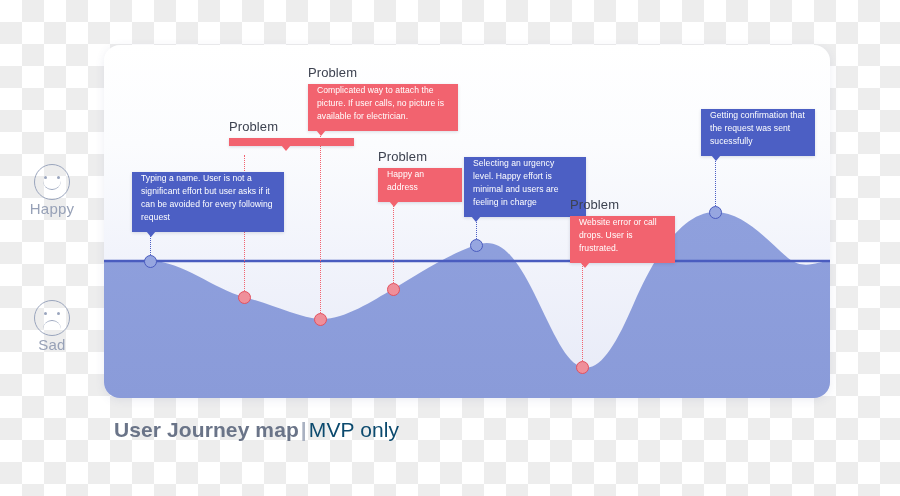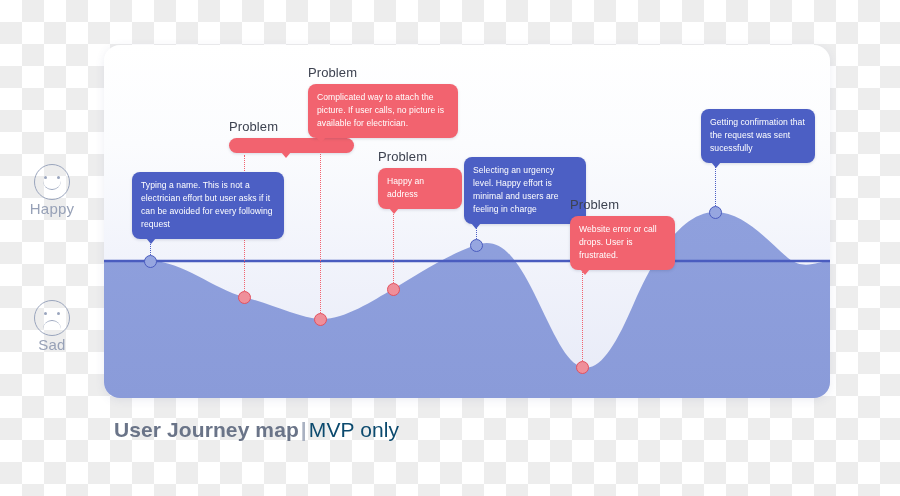--- a/index.html
+++ b/index.html
@@ -35,21 +35,21 @@
   .face.sad .mouth{top:19px;border-bottom:none;border-left:none;border-right:none;border-radius:18px 18px 0 0;border-top-width:1.6px;}
   .axis-label{font-size:15px;color:#97a1b7;letter-spacing:.2px;}
 
   
   .anno{position:absolute;}
   .anno-kicker{
     position:absolute;left:0;top:-19px;font-size:13px;color:#3d4250;
     letter-spacing:.1px;white-space:nowrap;
   }
   .bubble{
-    position:relative;border-radius:8px;padding:7px 9px 8px 9px;
+    position:relative;border-radius:0;padding:0 9px 8px 9px;
     font-size:8.6px;line-height:1.52;color:#ffffff;letter-spacing:.05px;
     box-shadow:0 1px 3px rgba(40,50,90,.16);
   }
   .bubble.blue{background:#4c5fc4;}
   .bubble.red{background:#f2636f;}
   .bubble .tail{position:absolute;bottom:-5px;width:0;height:0;
     border-left:5px solid transparent;border-right:5px solid transparent;}
   .bubble.blue .tail{border-top:6px solid #4c5fc4;}
   .bubble.red  .tail{border-top:6px solid #f2636f;}
 
@@ -133,21 +133,21 @@
   <div class="dot red" style="left:216px;top:274px;"></div>
   <div class="dot red" style="left:289px;top:244px;"></div>
   <div class="dot blue" style="left:372px;top:200px;"></div>
   <div class="dot red" style="left:478px;top:322px;"></div>
   <div class="dot blue" style="left:611px;top:167px;"></div>
 
 </div>
 
 <div class="anno" style="left:132px;top:172px;width:152px;">
   <div class="bubble blue">
-    <span>Typing a name. This is not a electrician effort but user asks if it can be avoided for every following request</span>
+    <span>Typing a name. User is not a significant effort but user asks if it can be avoided for every following request</span>
     <span class="tail" style="left:14px;"></span>
   </div>
 </div>
 
 <div class="anno" style="left:229px;top:138px;width:125px;">
   <div class="anno-kicker">Problem</div>
   <div class="bubble red">
     <span class="tail" style="left:52px;"></span>
   </div>
 </div>

